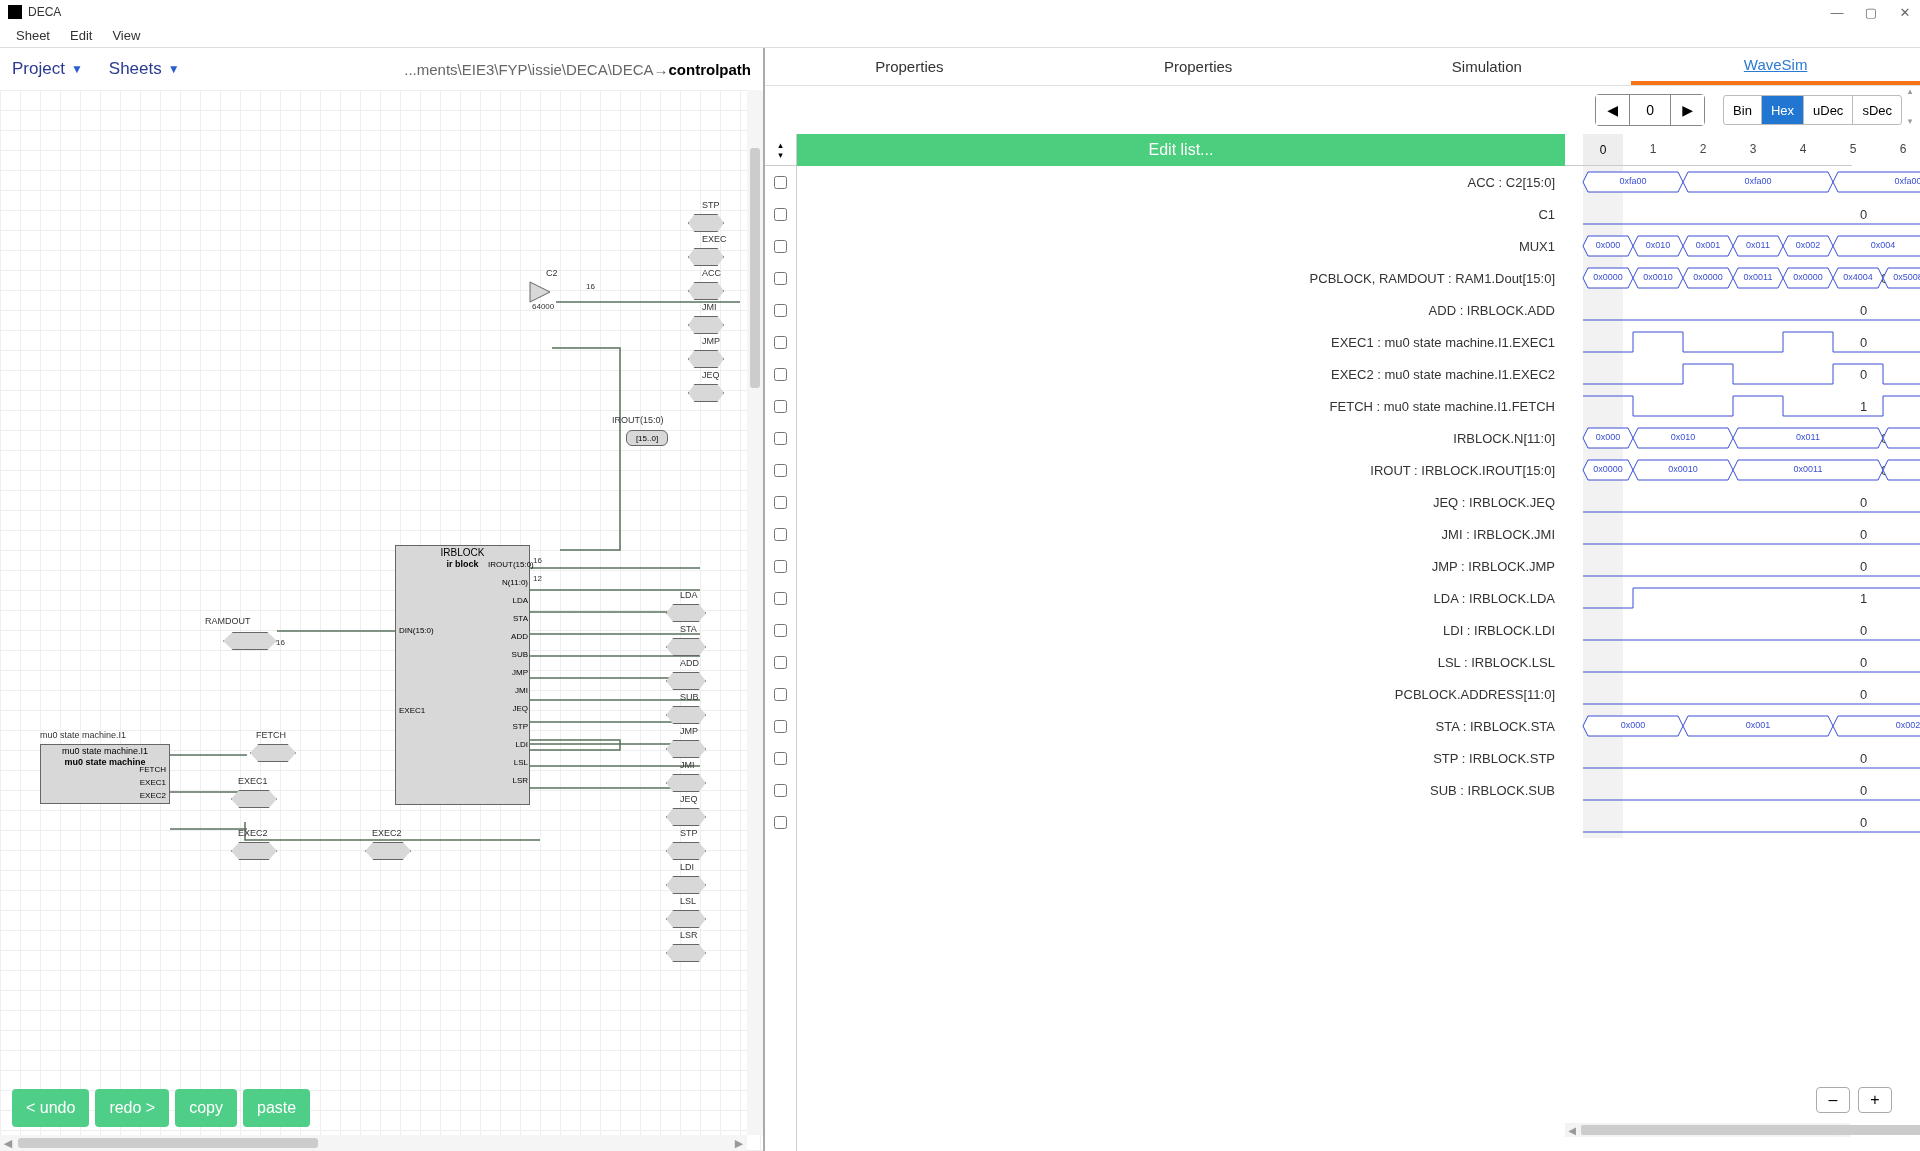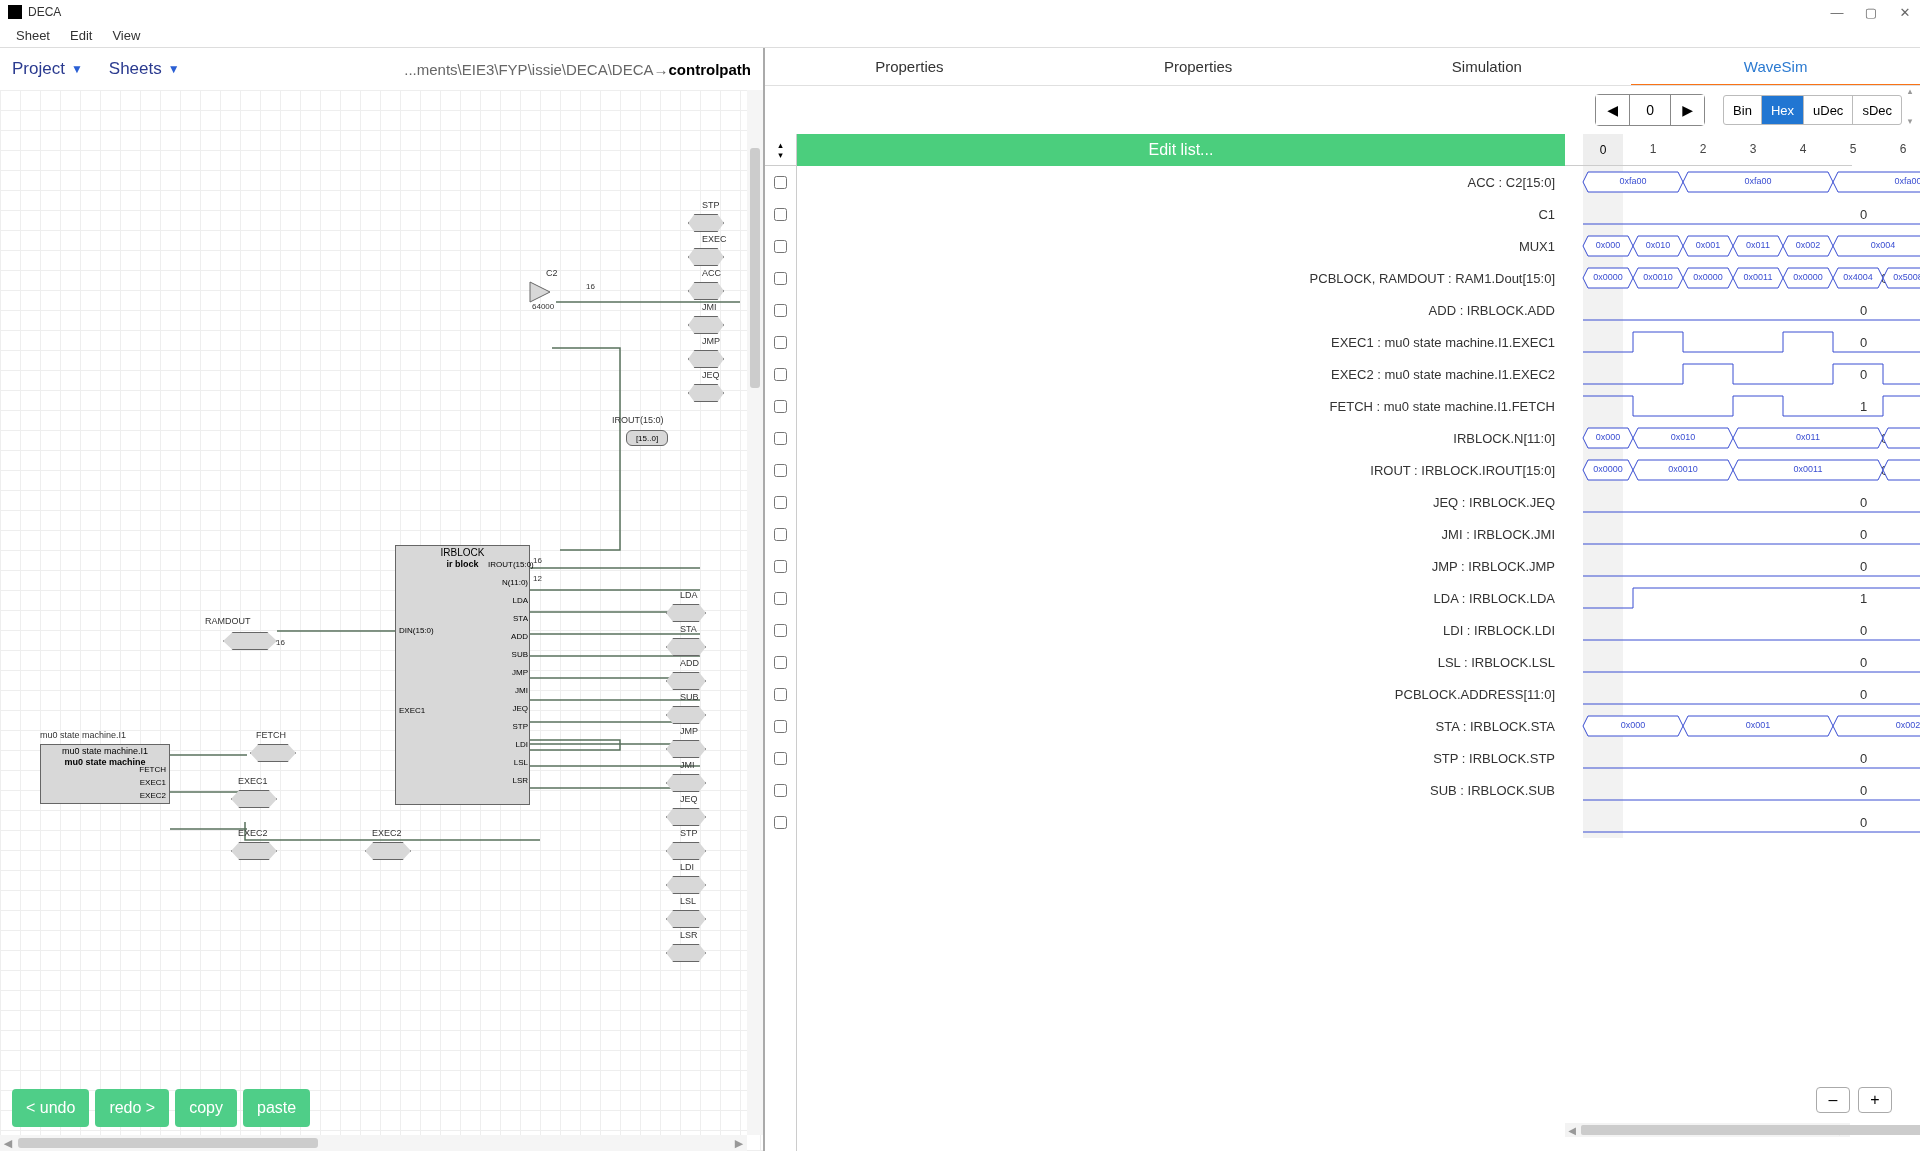--- a/index.html
+++ b/index.html
@@ -49,21 +49,21 @@
   display:flex; align-items:center; justify-content:center; font-size:9px;
   clip-path:polygon(18% 0,82% 0,100% 50%,82% 100%,18% 100%,0 50%); }
 
 
 #editbtns { position:absolute; left:12px; bottom:24px; display:flex; gap:6px; }
 #editbtns button { background:#4fce88; border:none; color:#fff; font-size:16px; padding:10px 14px; border-radius:4px; }
 
 
 #tabs { height:38px; display:flex; border-bottom:1px solid #e0e0e0; }
 #tabs .tab { flex:1; display:flex; align-items:center; justify-content:center; font-size:15px; color:#333; }
-#tabs .tab.active { color:#2b7ad1; border-bottom:1px solid #f97316; }
+#tabs .tab.active { color:#2b7ad1; border-bottom:4px solid #f97316;text-decoration:underline; }
 
 
 #wavectl { height:48px; display:flex; align-items:center; justify-content:flex-end; padding:0 18px; gap:8px; position:relative; }
 #tiny-scroll-v { position:absolute; right:4px; top:0; bottom:0; width:12px; }
 #tiny-scroll-v .ar{ font-size:9px; color:#999; text-align:center; }
 .stepbox { display:flex; border:1px solid #888; border-radius:4px; height:32px; }
 .stepbox button { width:34px; background:#fff; border:none; border-right:1px solid #888; font-size:14px; }
 .stepbox button:last-child { border-right:none; border-left:1px solid #888; }
 .stepbox input { width:40px; border:none; text-align:center; font-size:14px; }
 .radix { display:flex; border:1px solid #bbb; border-radius:3px; height:30px; margin-left:10px; }

